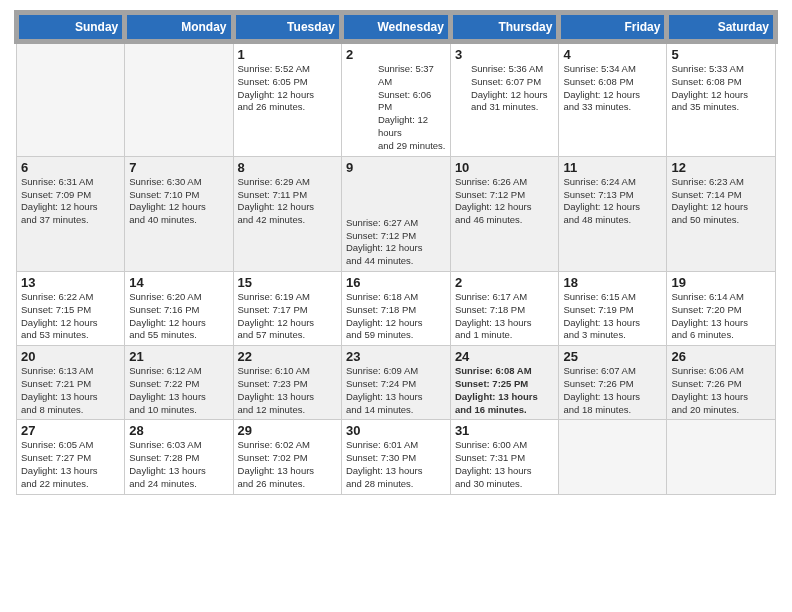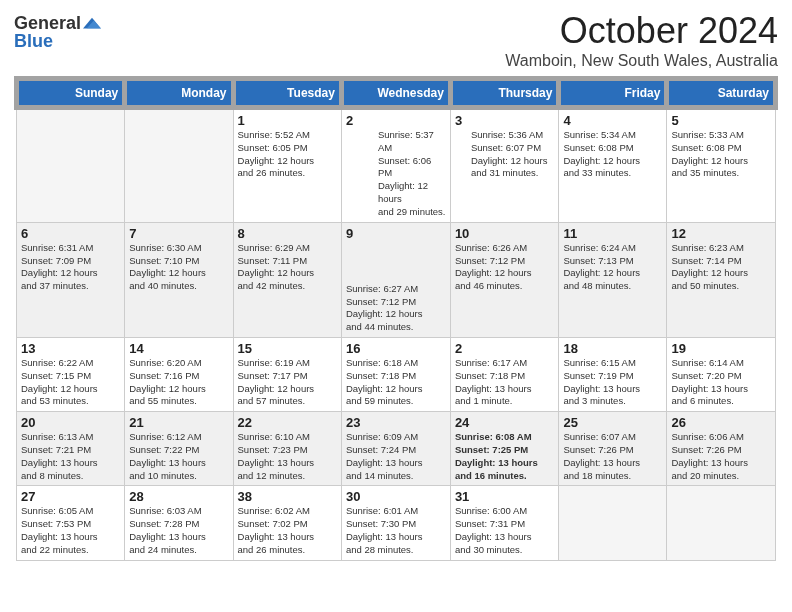--- a/index.html
+++ b/index.html
@@ -97,38 +97,20 @@
       line-height: 1.35;
     }
     .row-shaded td {
       background: #f0f0f0;
     }
   </style>
 </head>
 <body>
 
 <div class="page">
-  <div class="header">
-    <div class="logo">
-      <div style="position:relative; display:flex; align-items:center;">
-        <div class="logo-text">
-          <span class="logo-general">General</span>
-          <span class="logo-blue">Blue</span>
-        </div>
-        <svg class="logo-icon" viewBox="0 0 20 20" xmlns="http://www.w3.org/2000/svg" style="margin-left:2px; align-self:flex-start; margin-top:2px;">
-          <polygon points="0,14 10,2 20,14" fill="#2a6ebb"></polygon>
-          <polygon points="4,14 12,5 20,14" fill="#5599dd" opacity="0.6"></polygon>
-        </svg>
-      </div>
-    </div>
-    <div class="title-area">
-      <div class="month-title">October 2024</div>
-      <div class="location">Wamboin, New South Wales, Australia</div>
-    </div>
-  </div>
 
   <table class="calendar">
     <thead>
       <tr>
         <th>Sunday</th>
         <th>Monday</th>
         <th>Tuesday</th>
         <th>Wednesday</th>
         <th>Thursday</th>
         <th>Friday</th>
@@ -325,33 +307,33 @@
             <div class="day-info" style="white-space: pre-line;">Sunrise: 6:06 AM
 Sunset: 7:26 PM
 Daylight: 13 hours
 and 20 minutes.</div>
           </td>
         </tr>
         <tr>
           <td>
             <span class="day-num">27</span>
             <div class="day-info" style="white-space: pre-line;">Sunrise: 6:05 AM
-Sunset: 7:53 PM
+Sunset: 7:27 PM
 Daylight: 13 hours
 and 22 minutes.</div>
           </td>
           <td>
             <span class="day-num">28</span>
             <div class="day-info" style="white-space: pre-line;">Sunrise: 6:03 AM
 Sunset: 7:28 PM
 Daylight: 13 hours
 and 24 minutes.</div>
           </td>
           <td>
-            <span class="day-num">38</span>
+            <span class="day-num">29</span>
             <div class="day-info" style="white-space: pre-line;">Sunrise: 6:02 AM
 Sunset: 7:02 PM
 Daylight: 13 hours
 and 26 minutes.</div>
           </td>
           <td>
             <span class="day-num">30</span>
             <div class="day-info" style="white-space: pre-line;">Sunrise: 6:01 AM
 Sunset: 7:30 PM
 Daylight: 13 hours

